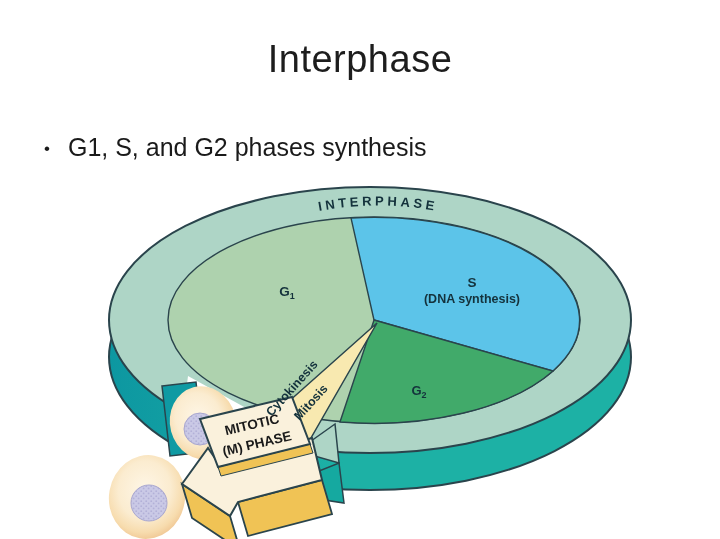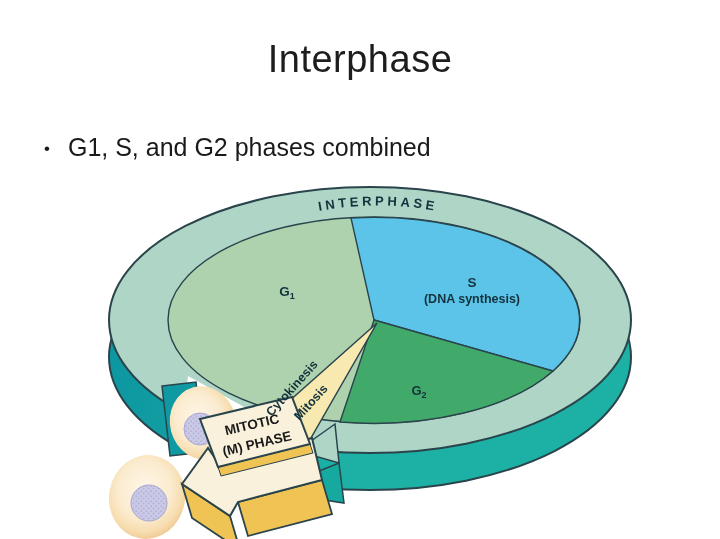--- a/index.html
+++ b/index.html
@@ -21,21 +21,21 @@
   .lbl{fill:#14323c;font-weight:bold;}
   text{font-family:"Liberation Sans", sans-serif;}
 </style>
 </head>
 <body>
 
 <div class="title">Interphase</div>
 
 <div class="bullet-row">
   <span class="bullet-marker">•</span>
-  <span>G1, S, and G2 phases combined</span>
+  <span>G1, S, and G2 phases synthesis</span>
 </div>
 
 <svg width="720" height="539" viewBox="0 0 720 539">
   <defs>
     <linearGradient id="sideGrad" x1="0" y1="0" x2="1" y2="0">
       <stop offset="0" stop-color="#0d97a1"></stop>
       <stop offset="0.45" stop-color="#1db1a5"></stop>
       <stop offset="1" stop-color="#1db1a5"></stop>
     </linearGradient>
     <radialGradient id="cellGrad" cx="0.45" cy="0.42" r="0.62">

